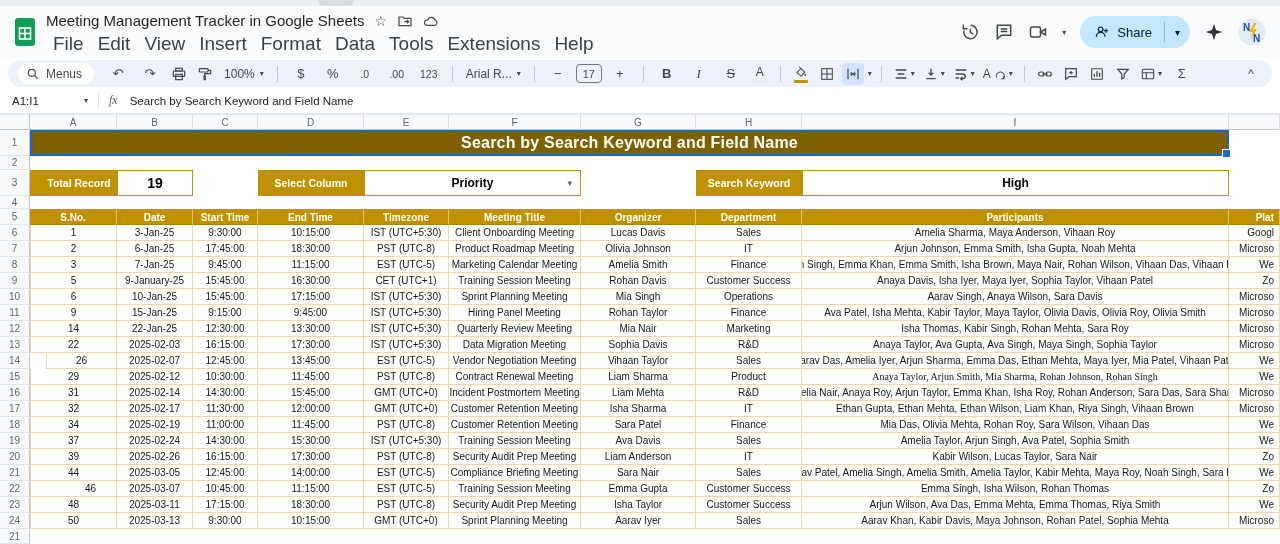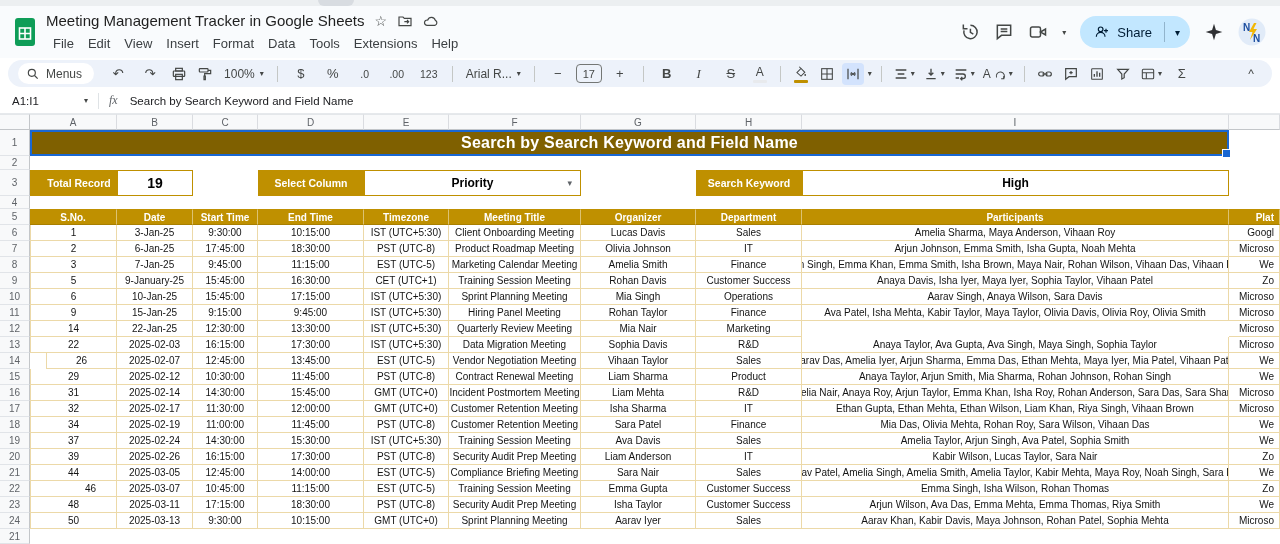--- a/index.html
+++ b/index.html
@@ -11,21 +11,21 @@
   .tab-frag{position:absolute;left:318px;top:0;width:36px;height:6px;background:#d8dce1;border-radius:0 0 8px 8px;}
 
   
   .topbar{position:absolute;top:6px;left:0;right:0;height:52px;background:#f9fbfd;display:flex;align-items:center;}
   .logo{margin:0 10px 0 14px;display:flex;align-items:center;}
   .title-block{display:flex;flex-direction:column;justify-content:center;gap:1px;}
   .title-row{display:flex;align-items:center;gap:10px;height:22px;}
   .doc-title{font-size:15px;color:#1f1f1f;font-weight:500;}
   .doc-ic{color:#444746;font-size:14px;display:flex;align-items:center;}
   .menubar{display:flex;align-items:center;height:22px;}
-  .menu-item{font-size:13px;color:#3c4043;padding:2px 7px;border-radius:8px;cursor:default;}
+  .menu-item{font-size:19px;color:#3c4043;padding:2px 7px;border-radius:8px;cursor:default;}
   .top-actions{margin-left:auto;display:flex;align-items:center;gap:14px;padding-right:14px;}
   .act-ic{display:flex;align-items:center;}
   .share-pill{display:flex;align-items:center;background:#c2e7ff;border-radius:16px;height:32px;color:#001d35;}
   .share-main{display:flex;align-items:center;gap:7px;padding:0 12px 0 14px;font-size:13px;font-weight:500;}
   .share-sep{width:1px;height:20px;background:rgba(0,29,53,.25);}
   .share-caret{padding:0 10px;font-size:10px;color:#001d35;}
   .avatar{display:flex;align-items:center;}
 
   
   .toolbar{position:absolute;top:60px;left:8px;right:8px;height:27px;background:#edf2fa;border-radius:14px;
@@ -441,20 +441,21 @@
       <div class="td" style="grid-area: 12 / 10; text-align: center;">Ava Patel, Isha Mehta, Kabir Taylor, Maya Taylor, Olivia Davis, Olivia Roy, Olivia Smith</div>
       <div class="td cut" style="grid-area: 12 / 11;">Microso</div>
       <div class="td first" style="grid-area: 13 / 2;">14</div>
       <div class="td" style="grid-area: 13 / 3;">22-Jan-25</div>
       <div class="td" style="grid-area: 13 / 4;">12:30:00</div>
       <div class="td" style="grid-area: 13 / 5;">13:30:00</div>
       <div class="td" style="grid-area: 13 / 6;">IST (UTC+5:30)</div>
       <div class="td" style="grid-area: 13 / 7;">Quarterly Review Meeting</div>
       <div class="td" style="grid-area: 13 / 8;">Mia Nair</div>
       <div class="td" style="grid-area: 13 / 9;">Marketing</div>
+      <div class="td" style="grid-area: 13 / 10;">Isha Thomas, Kabir Singh, Rohan Mehta, Sara Roy</div>
       <div class="td cut" style="grid-area: 13 / 11;">Microso</div>
       <div class="td first" style="grid-area: 14 / 2;">22</div>
       <div class="td" style="grid-area: 14 / 3;">2025-02-03</div>
       <div class="td" style="grid-area: 14 / 4;">16:15:00</div>
       <div class="td" style="grid-area: 14 / 5;">17:30:00</div>
       <div class="td" style="grid-area: 14 / 6;">IST (UTC+5:30)</div>
       <div class="td" style="grid-area: 14 / 7;">Data Migration Meeting</div>
       <div class="td" style="grid-area: 14 / 8;">Sophia Davis</div>
       <div class="td" style="grid-area: 14 / 9;">R&amp;D</div>
       <div class="td" style="grid-area: 14 / 10;">Anaya Taylor, Ava Gupta, Ava Singh, Maya Singh, Sophia Taylor</div>
@@ -470,21 +471,21 @@
       <div class="td" style="grid-area: 15 / 10;">Aarav Das, Amelia Iyer, Arjun Sharma, Emma Das, Ethan Mehta, Maya Iyer, Mia Patel, Vihaan Patel</div>
       <div class="td cut" style="grid-area: 15 / 11;">We</div>
       <div class="td first" style="grid-area: 16 / 2;">29</div>
       <div class="td" style="grid-area: 16 / 3;">2025-02-12</div>
       <div class="td" style="grid-area: 16 / 4;">10:30:00</div>
       <div class="td" style="grid-area: 16 / 5;">11:45:00</div>
       <div class="td" style="grid-area: 16 / 6;">PST (UTC-8)</div>
       <div class="td" style="grid-area: 16 / 7;">Contract Renewal Meeting</div>
       <div class="td" style="grid-area: 16 / 8;">Liam Sharma</div>
       <div class="td" style="grid-area: 16 / 9;">Product</div>
-      <div class="td" style="grid-area: 16 / 10;">Anaya Taylor, Arjun Smith, Mia Sharma, Rohan Johnson, Rohan Singh</div>
+      <div class="td" style="grid-area: 16 / 10; font-family: Liberation Serif, serif;">Anaya Taylor, Arjun Smith, Mia Sharma, Rohan Johnson, Rohan Singh</div>
       <div class="td cut" style="grid-area: 16 / 11;">We</div>
       <div class="td first" style="grid-area: 17 / 2;">31</div>
       <div class="td" style="grid-area: 17 / 3;">2025-02-14</div>
       <div class="td" style="grid-area: 17 / 4;">14:30:00</div>
       <div class="td" style="grid-area: 17 / 5;">15:45:00</div>
       <div class="td" style="grid-area: 17 / 6;">GMT (UTC+0)</div>
       <div class="td" style="grid-area: 17 / 7;">Incident Postmortem Meeting</div>
       <div class="td" style="grid-area: 17 / 8;">Liam Mehta</div>
       <div class="td" style="grid-area: 17 / 9;">R&amp;D</div>
       <div class="td" style="grid-area: 17 / 10;">Amelia Nair, Anaya Roy, Arjun Taylor, Emma Khan, Isha Roy, Rohan Anderson, Sara Das, Sara Sharma</div>

